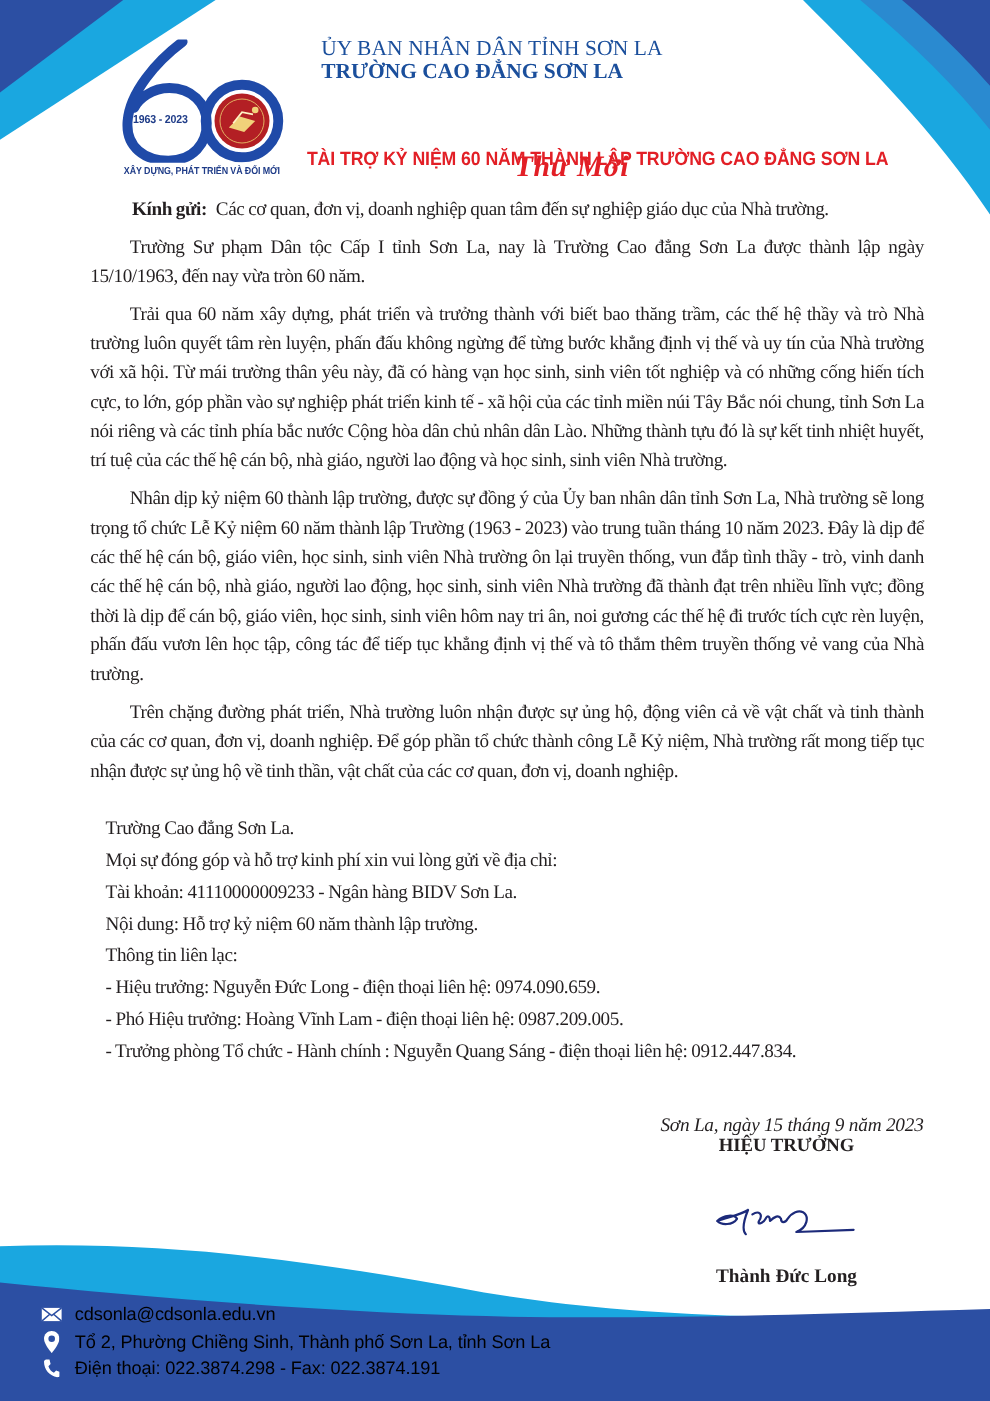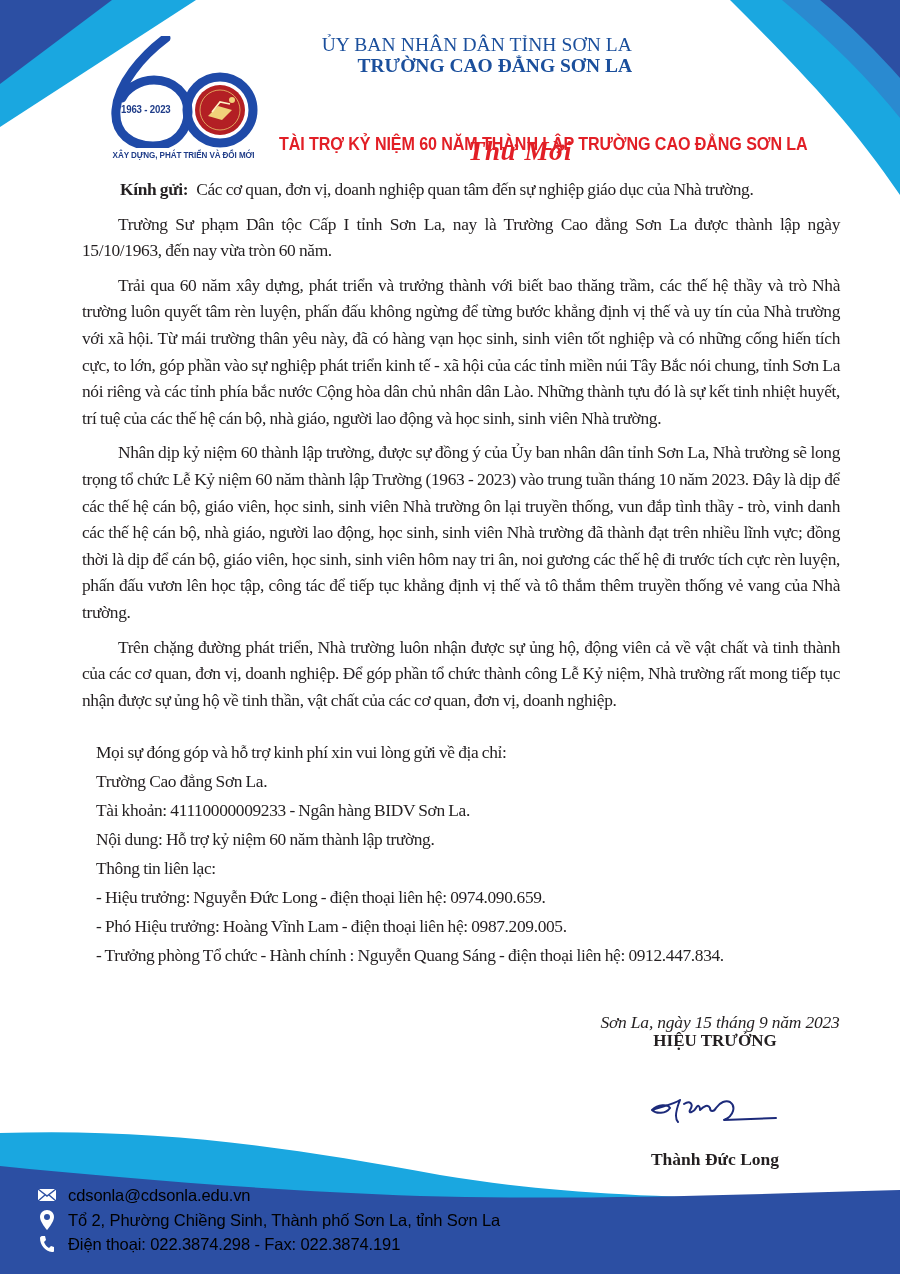--- a/index.html
+++ b/index.html
@@ -7,21 +7,21 @@
   body { position: relative; font-family: "Liberation Serif", "DejaVu Serif", serif; color: #231f20; }
 
   .deco { position: absolute; left: 0; top: 0; pointer-events: none; }
 
   
   .logo { position: absolute; left: 108px; top: 36px; width: 150px; height: 126px; }
   .logo .years { position: absolute; left: 13px; top: 67px; font-family: "Liberation Sans", sans-serif; font-weight: 700; font-size: 10.5px; color: #1f3c88; letter-spacing: -0.2px; transform: scaleX(0.92); transform-origin: left; }
   .logo .motto { position: absolute; left: -5px; top: 114px; width: 160px; text-align: center; font-family: "Liberation Sans", sans-serif; font-weight: 700; font-size: 9.2px; color: #1f3c88; letter-spacing: -0.1px; transform: scaleX(0.88); transform-origin: center; white-space: nowrap; }
 
   
-  .org { position: absolute; left: 292px; top: 34px; width: 340px; text-align: right; color: #1b4f9c; line-height: 21px; }
+  .org { position: absolute; left: 292px; top: 34px; width: 340px; text-align: left; color: #1b4f9c; line-height: 21px; }
   .org .l1 { font-size: 19.5px; letter-spacing: 0.1px; }
   .org .l2 { font-size: 19.5px; font-weight: 700; }
 
   .title-script { position: absolute; left: 468px; top: 96px; font-family: "Liberation Serif", serif; font-style: italic; font-weight: 700; font-size: 27px; color: #e21f26; letter-spacing: 0.5px; margin-top: 40px; }
   .title-main { position: absolute; left: 279px; top: 134px; width: 510px; text-align: center; font-family: "Liberation Sans", sans-serif; font-weight: 700; font-size: 17.5px; color: #e21f26; transform: scaleX(0.92); transform-origin: left; white-space: nowrap; letter-spacing: -0.1px; }
 
   
   .body { position: absolute; left: 84px; top: 176px; width: 756px; font-size: 17.4px; line-height: 26.6px; letter-spacing: -0.35px; word-spacing: -0.5px; }
   .body p { text-align: justify; text-indent: 36px; margin-left: -2px; }
   .body p + p { margin-top: 8px; }
@@ -87,22 +87,22 @@
   <div class="kinh-gui">
     <b>Kính gửi:</b><span>Các cơ quan, đơn vị, doanh nghiệp quan tâm đến sự nghiệp giáo dục của Nhà trường.</span>
   </div>
   <p>Trường Sư phạm Dân tộc Cấp I tỉnh Sơn La, nay là Trường Cao đẳng Sơn La được thành lập ngày 15/10/1963, đến nay vừa tròn 60 năm.</p>
   <p>Trải qua 60 năm xây dựng, phát triển và trưởng thành với biết bao thăng trầm, các thế hệ thầy và trò Nhà trường luôn quyết tâm rèn luyện, phấn đấu không ngừng để từng bước khẳng định vị thế và uy tín của Nhà trường với xã hội. Từ mái trường thân yêu này, đã có hàng vạn học sinh, sinh viên tốt nghiệp và có những cống hiến tích cực, to lớn, góp phần vào sự nghiệp phát triển kinh tế - xã hội của các tỉnh miền núi Tây Bắc nói chung, tỉnh Sơn La nói riêng và các tỉnh phía bắc nước Cộng hòa dân chủ nhân dân Lào. Những thành tựu đó là sự kết tinh nhiệt huyết, trí tuệ của các thế hệ cán bộ, nhà giáo, người lao động và học sinh, sinh viên Nhà trường.</p>
   <p>Nhân dịp kỷ niệm 60 thành lập trường, được sự đồng ý của Ủy ban nhân dân tỉnh Sơn La, Nhà trường sẽ long trọng tổ chức Lễ Kỷ niệm 60 năm thành lập Trường (1963 - 2023) vào trung tuần tháng 10 năm 2023. Đây là dịp để các thế hệ cán bộ, giáo viên, học sinh, sinh viên Nhà trường ôn lại truyền thống, vun đắp tình thầy - trò, vinh danh các thế hệ cán bộ, nhà giáo, người lao động, học sinh, sinh viên Nhà trường đã thành đạt trên nhiều lĩnh vực; đồng thời là dịp để cán bộ, giáo viên, học sinh, sinh viên hôm nay tri ân, noi gương các thế hệ đi trước tích cực rèn luyện, phấn đấu vươn lên học tập, công tác để tiếp tục khẳng định vị thế và tô thắm thêm truyền thống vẻ vang của Nhà trường.</p>
   <p>Trên chặng đường phát triển, Nhà trường luôn nhận được sự ủng hộ, động viên cả về vật chất và tinh thành của các cơ quan, đơn vị, doanh nghiệp. Để góp phần tổ chức thành công Lễ Kỷ niệm, Nhà trường rất mong tiếp tục nhận được sự ủng hộ về tinh thần, vật chất của các cơ quan, đơn vị, doanh nghiệp.</p>
 </div>
 
 <div class="info">
+  <div>Trường Cao đẳng Sơn La.</div>
   <div>Mọi sự đóng góp và hỗ trợ kinh phí xin vui lòng gửi về địa chỉ:</div>
-  <div>Trường Cao đẳng Sơn La.</div>
   <div>Tài khoản: 41110000009233 - Ngân hàng BIDV Sơn La.</div>
   <div>Nội dung: Hỗ trợ kỷ niệm 60 năm thành lập trường.</div>
   <div>Thông tin liên lạc:</div>
   <div>- Hiệu trưởng: Nguyễn Đức Long - điện thoại liên hệ: 0974.090.659.</div>
   <div>- Phó Hiệu trưởng: Hoàng Vĩnh Lam - điện thoại liên hệ:  0987.209.005.</div>
   <div>- Trưởng phòng Tổ chức - Hành chính : Nguyễn Quang Sáng - điện thoại liên hệ: 0912.447.834.</div>
 </div>
 
 <div class="sign">
   <div class="date">Sơn La, ngày 15 tháng 9 năm 2023</div>

